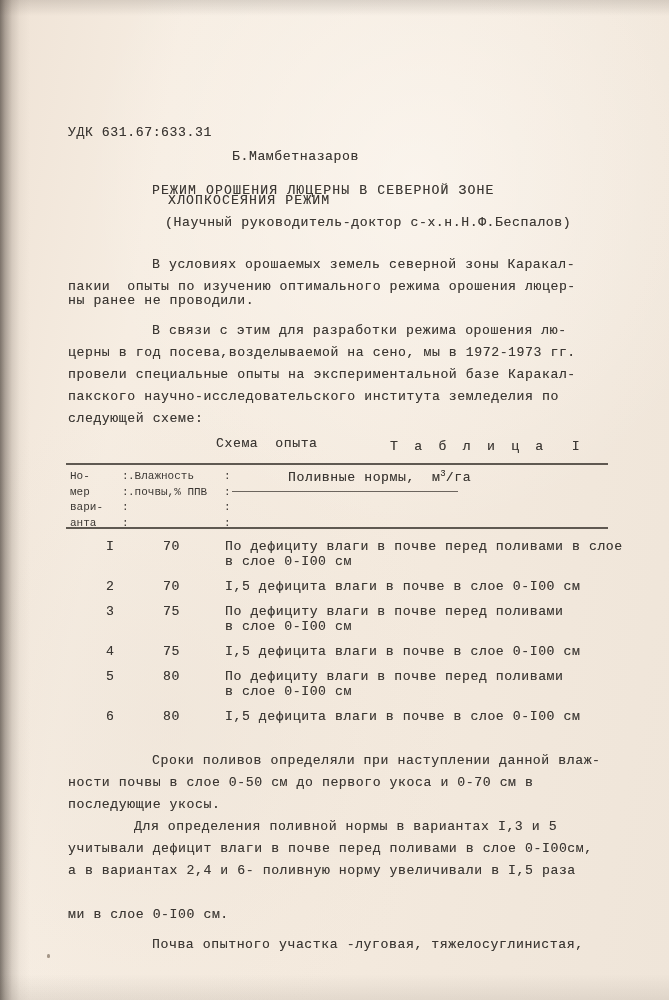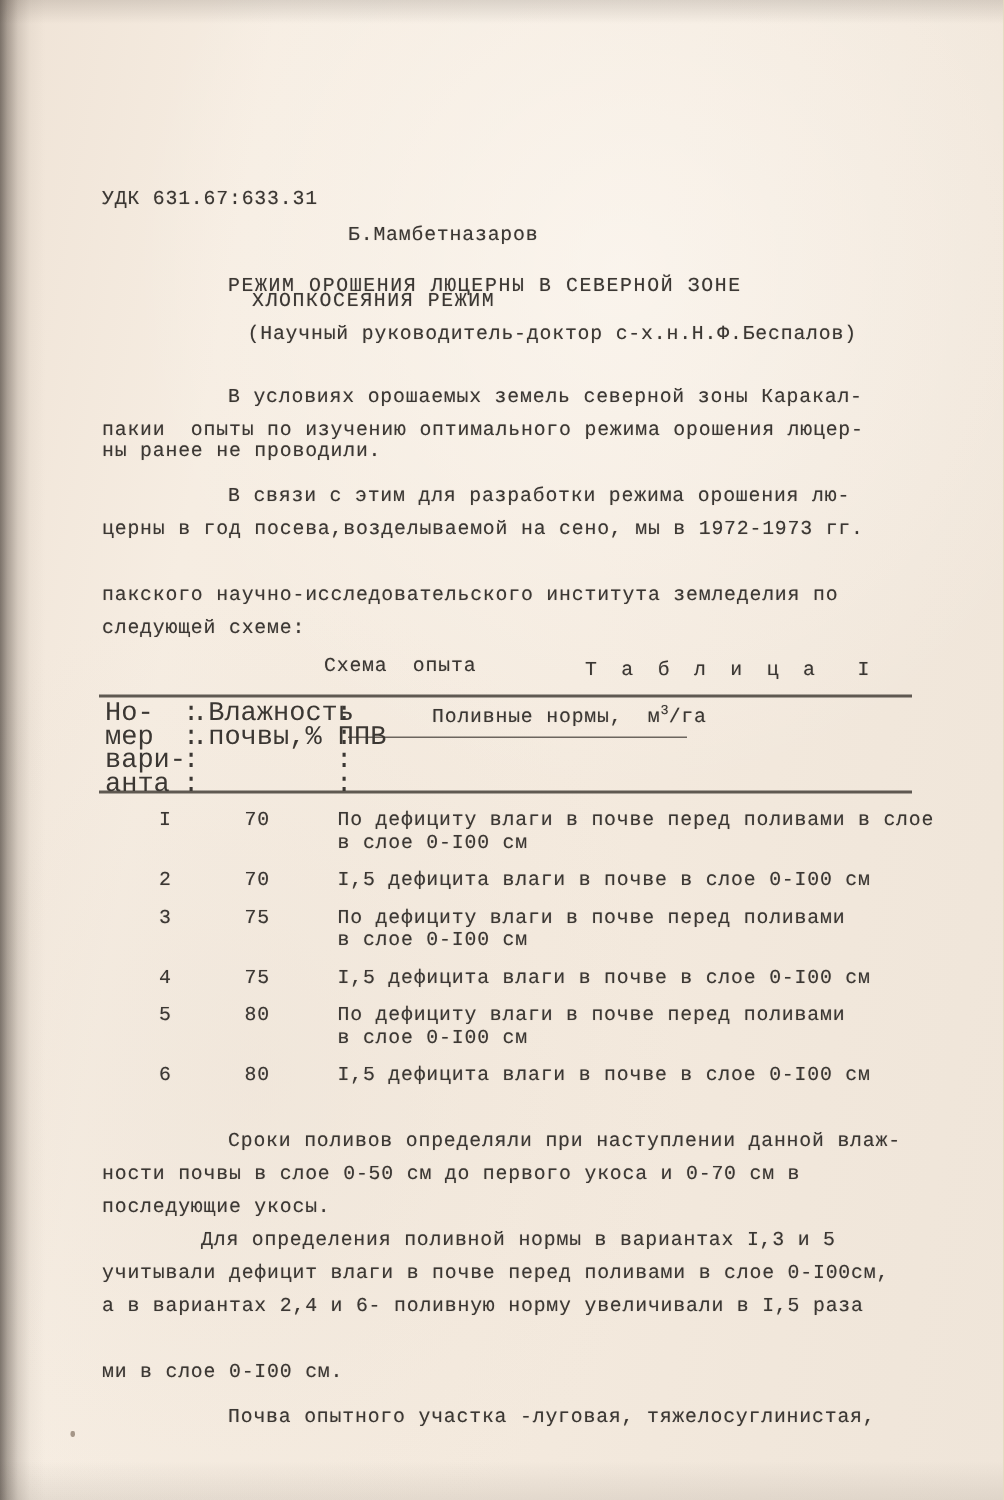--- a/index.html
+++ b/index.html
@@ -71,21 +71,21 @@
   .rule {
     position: absolute;
     background: #4a443d;
     height: 1.6px;
     opacity: 0.88;
   }
   .rule.thin { height: 1.3px; opacity: 0.8; }
   .colcol {
     position: absolute;
     white-space: pre;
-    font-size: 18px;
+    font-size: 11px;
     line-height: 15.5px;
     color: #3b3733;
   }
   .speck {
     position: absolute;
     width: 3px; height: 4px;
     background: #8a7a6a;
     border-radius: 40%;
     opacity: 0.75;
   }
@@ -104,20 +104,21 @@
     <div class="ln caps" style="left:138px; top:184px;margin-left:14px;">РЕЖИМ ОРОШЕНИЯ ЛЮЦЕРНЫ В СЕВЕРНОЙ ЗОНЕ</div>
     <div class="ln caps" style="left:168px; top:194px;">ХЛОПКОСЕЯНИЯ РЕЖИМ</div>
     <div class="ln" style="left:152px; top:216px;margin-left:13px;">(Научный руководитель-доктор с-х.н.Н.Ф.Беспалов)</div>
 
     <div class="ln" style="left:152px; top:258px;">В условиях орошаемых земель северной зоны Каракал-</div>
     <div class="ln" style="left:68px;  top:280px;">пакии  опыты по изучению оптимального режима орошения люцер-</div>
     <div class="ln" style="left:68px;  top:294px;text-align:right;">ны ранее не проводили.</div>
 
     <div class="ln" style="left:152px; top:324px;">В связи с этим для разработки режима орошения лю-</div>
     <div class="ln" style="left:68px;  top:346px;">церны в год посева,возделываемой на сено, мы в 1972-1973 гг.</div>
+    <div class="ln" style="left:68px;  top:368px;">провели специальные опыты на экспериментальной базе Каракал-</div>
     <div class="ln" style="left:68px;  top:390px;">пакского научно-исследовательского института земледелия по</div>
     <div class="ln" style="left:68px;  top:412px;">следующей схеме:</div>
 
     <div class="ln spaced" style="left:390px; top:404px;margin-top:36px;">Т а б л и ц а  I</div>
     <div class="ln" style="left:216px; top:437px;">Схема  опыта</div>
 
     <div class="rule" style="left:66px;  top:463px; width:542px;"></div>
     <div class="rule thin" style="left:232px; top:491px; width:226px;"></div>
     <div class="rule" style="left:66px;  top:527px; width:542px;"></div>
 

